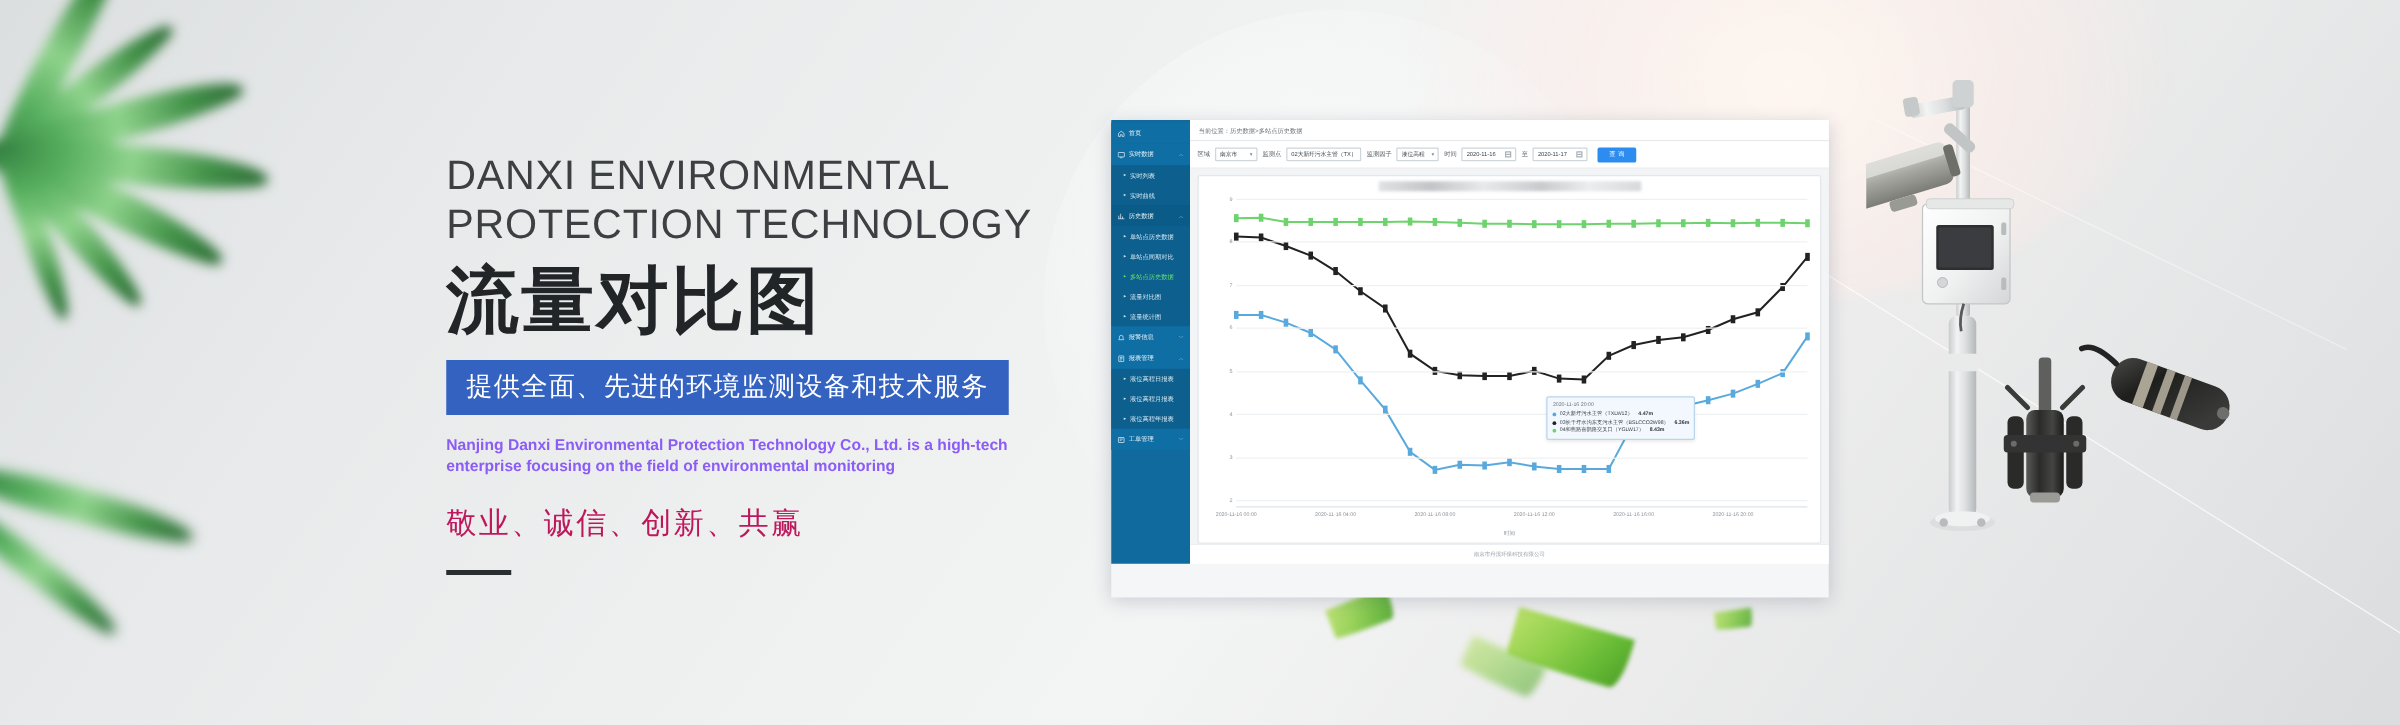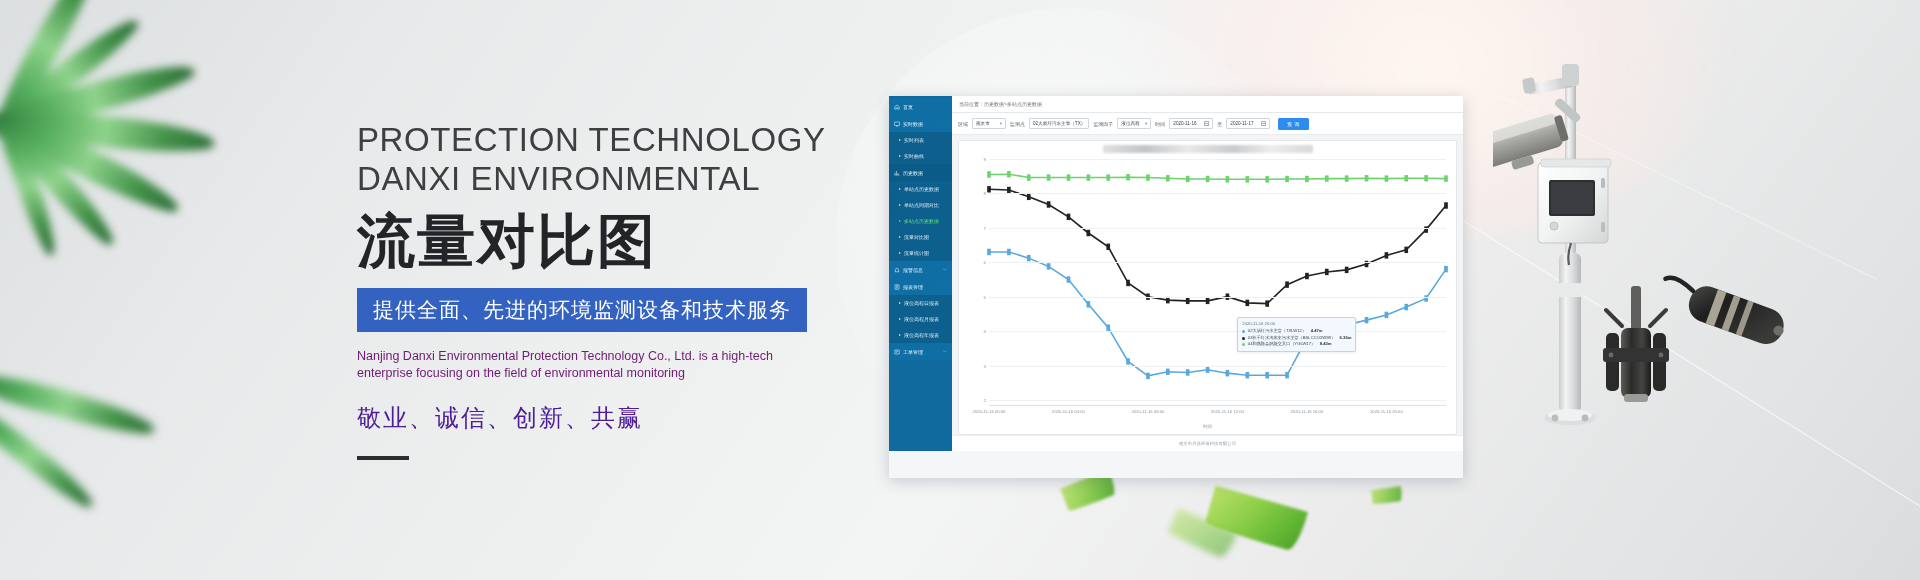--- a/index.html
+++ b/index.html
@@ -73,25 +73,26 @@
     color: #222528; font-size: 58px; line-height: 66px;
     font-weight: 700; letter-spacing: 2px;
   }
   .hero-band {
     margin-top: 14px; display: inline-block;
     background: #3462c0; color: #fff;
     font-size: 21px; line-height: 21px; letter-spacing: 1px;
     padding: 11px 16px 12px 16px;
   }
   .hero-desc {
-    margin-top: 16px; color: #701a75; font-size: 12.5px; line-height: 17px;
+    margin-top: 16px; color: #8b5cf6; font-size: 12.5px; line-height: 17px;
     max-width: 470px;
+    font-weight: bold;
   }
   .hero-motto {
-    margin-top: 20px; color: #4c1d95; font-size: 24px; letter-spacing: 2px;
+    margin-top: 20px; color: #be185d; font-size: 24px; letter-spacing: 2px;
   }
   .hero-rule {
     margin-top: 22px; width: 52px; height: 4px; background: #2b2e31;
   }
 
   
   .app {
     position: absolute; left: 889px; top: 96px;
     width: 574px; height: 382px;
     background: #f4f6f8;
@@ -266,22 +267,22 @@
   <div class="fleaf fl-c">
       <i></i>
     </div>
   <div class="fleaf fl-d">
       <i></i>
     </div>
 </div>
 
 <div class="hero">
   <div class="hero-en">
+    <div>DANXI ENVIRONMENTAL</div>
     <div>PROTECTION TECHNOLOGY</div>
-    <div>DANXI ENVIRONMENTAL</div>
   </div>
   <div class="hero-cn">流量对比图</div>
   <div class="hero-band">提供全面、先进的环境监测设备和技术服务</div>
   <div class="hero-desc">Nanjing Danxi Environmental Protection Technology Co., Ltd. is a high-tech enterprise focusing on the field of environmental monitoring</div>
   <div class="hero-motto">敬业、诚信、创新、共赢</div>
   <div class="hero-rule"></div>
 </div>
 
 <div class="app">
 

